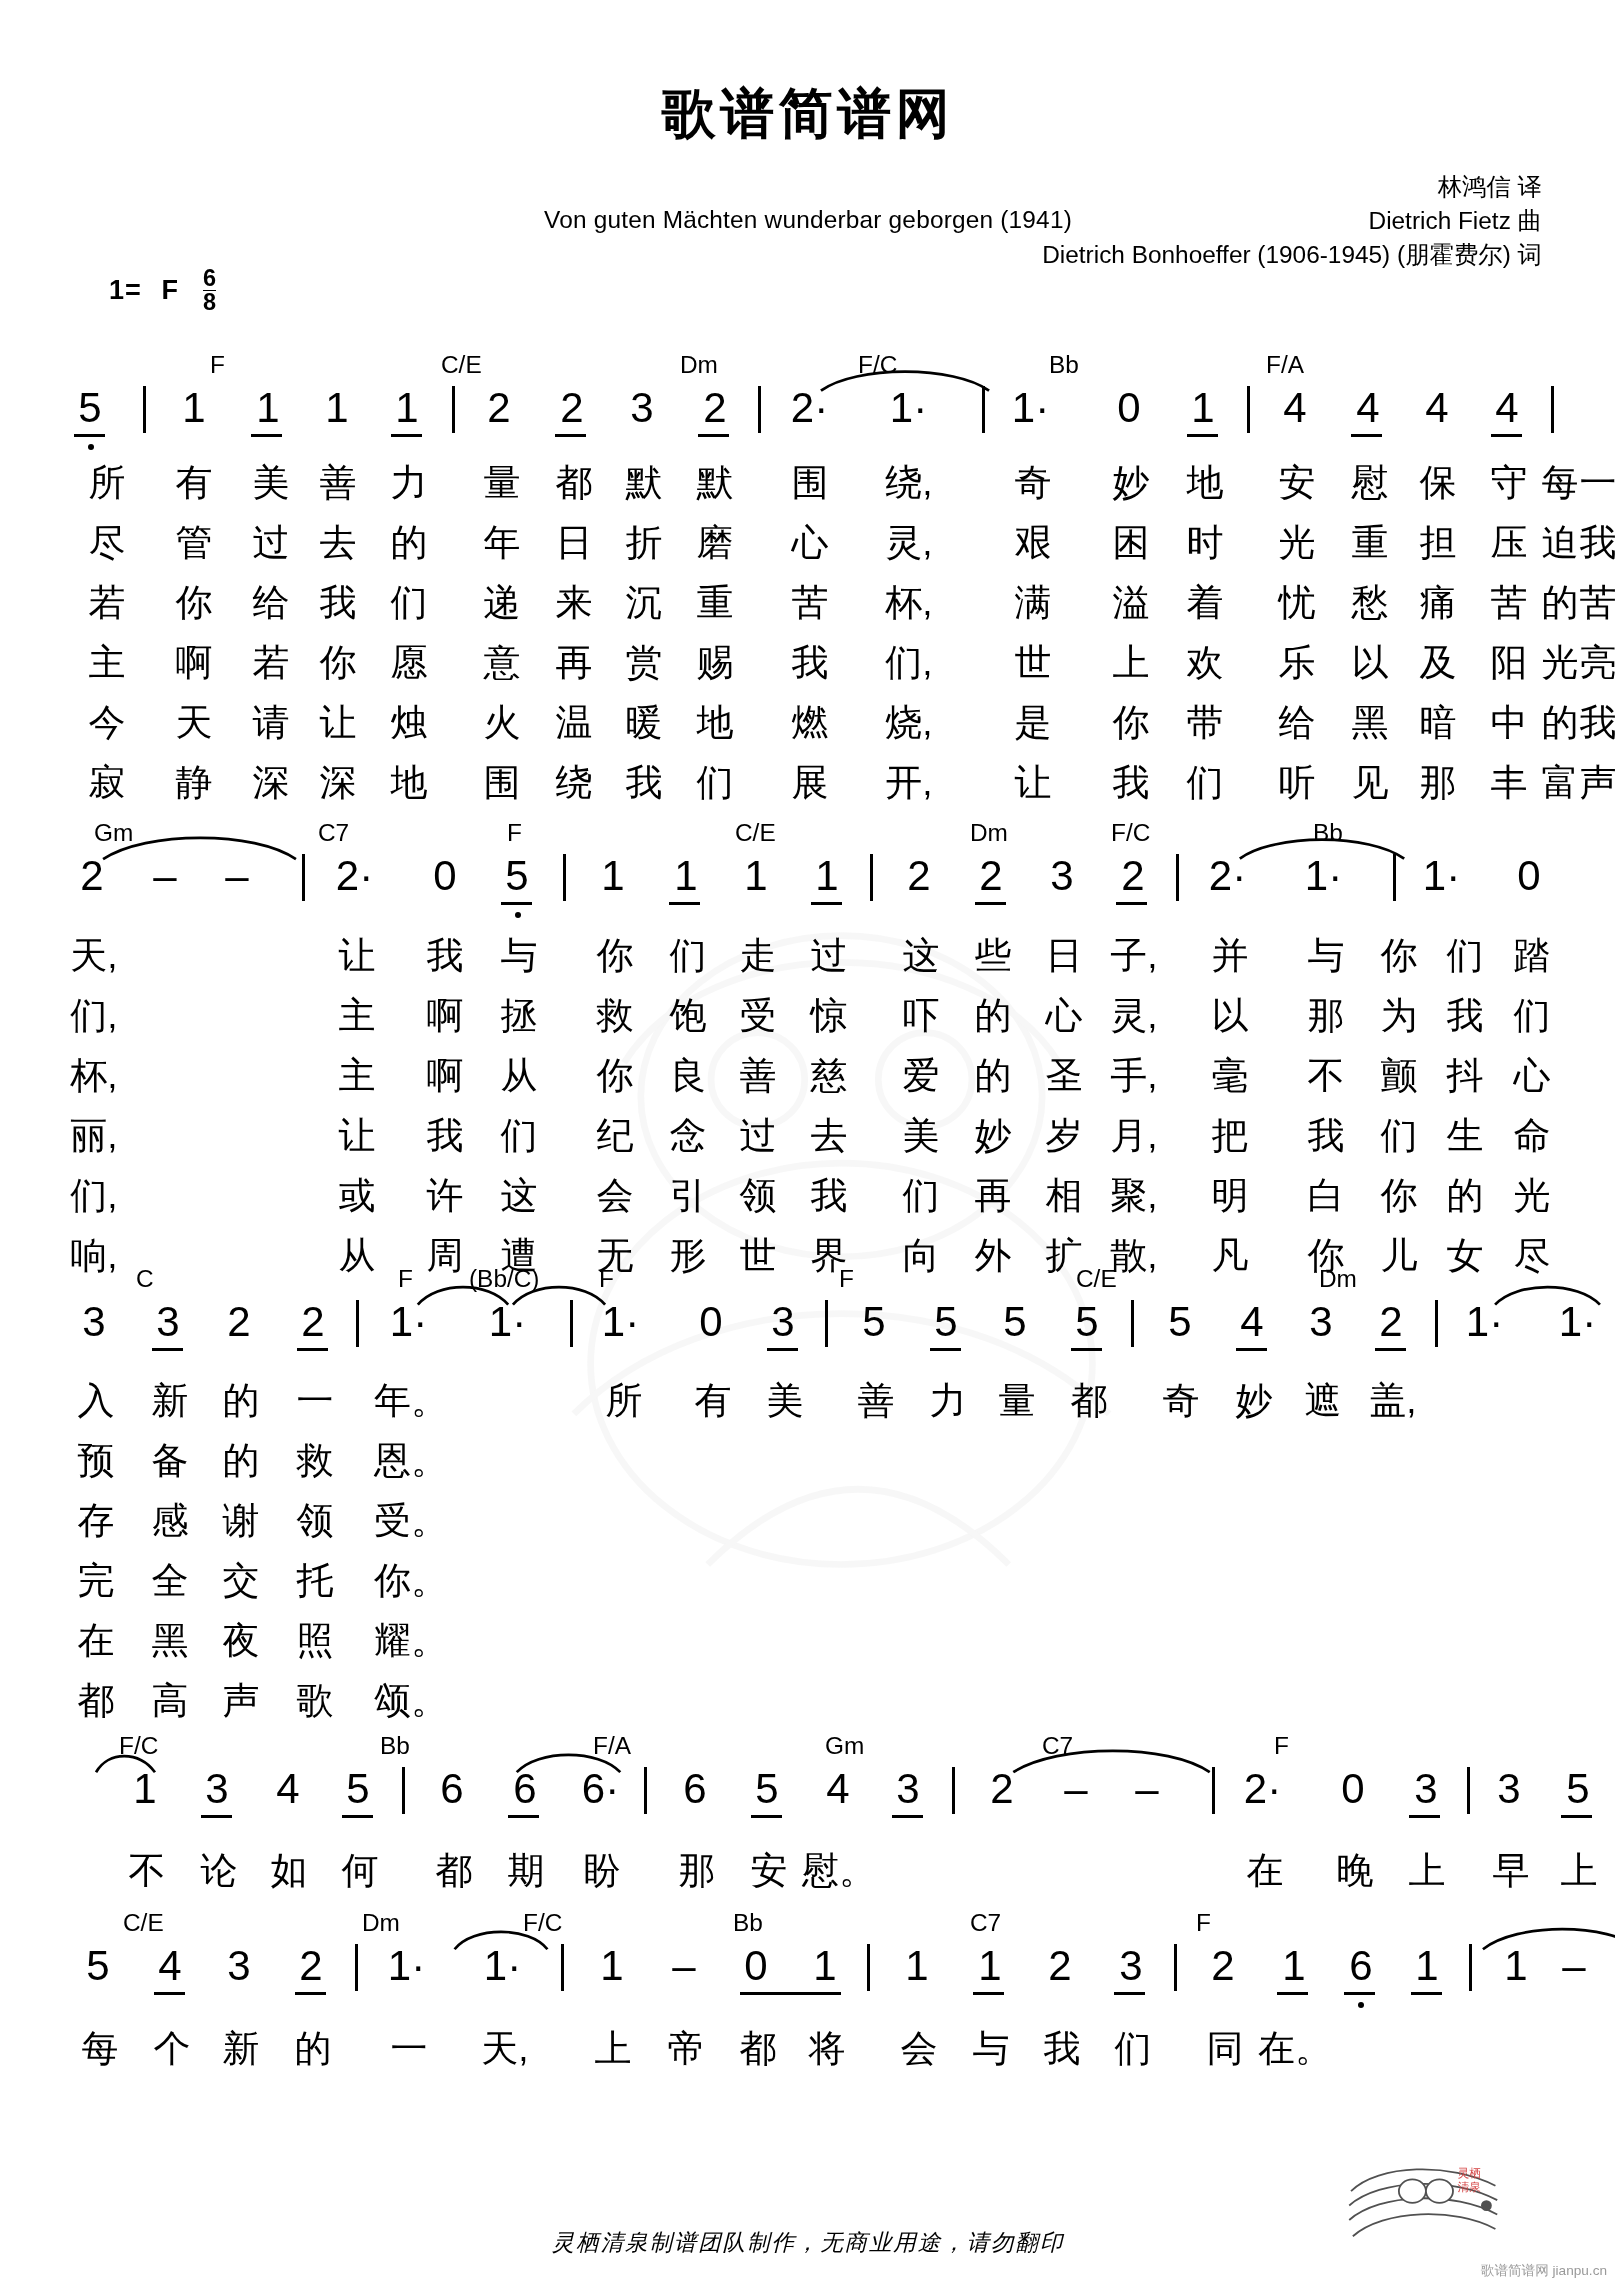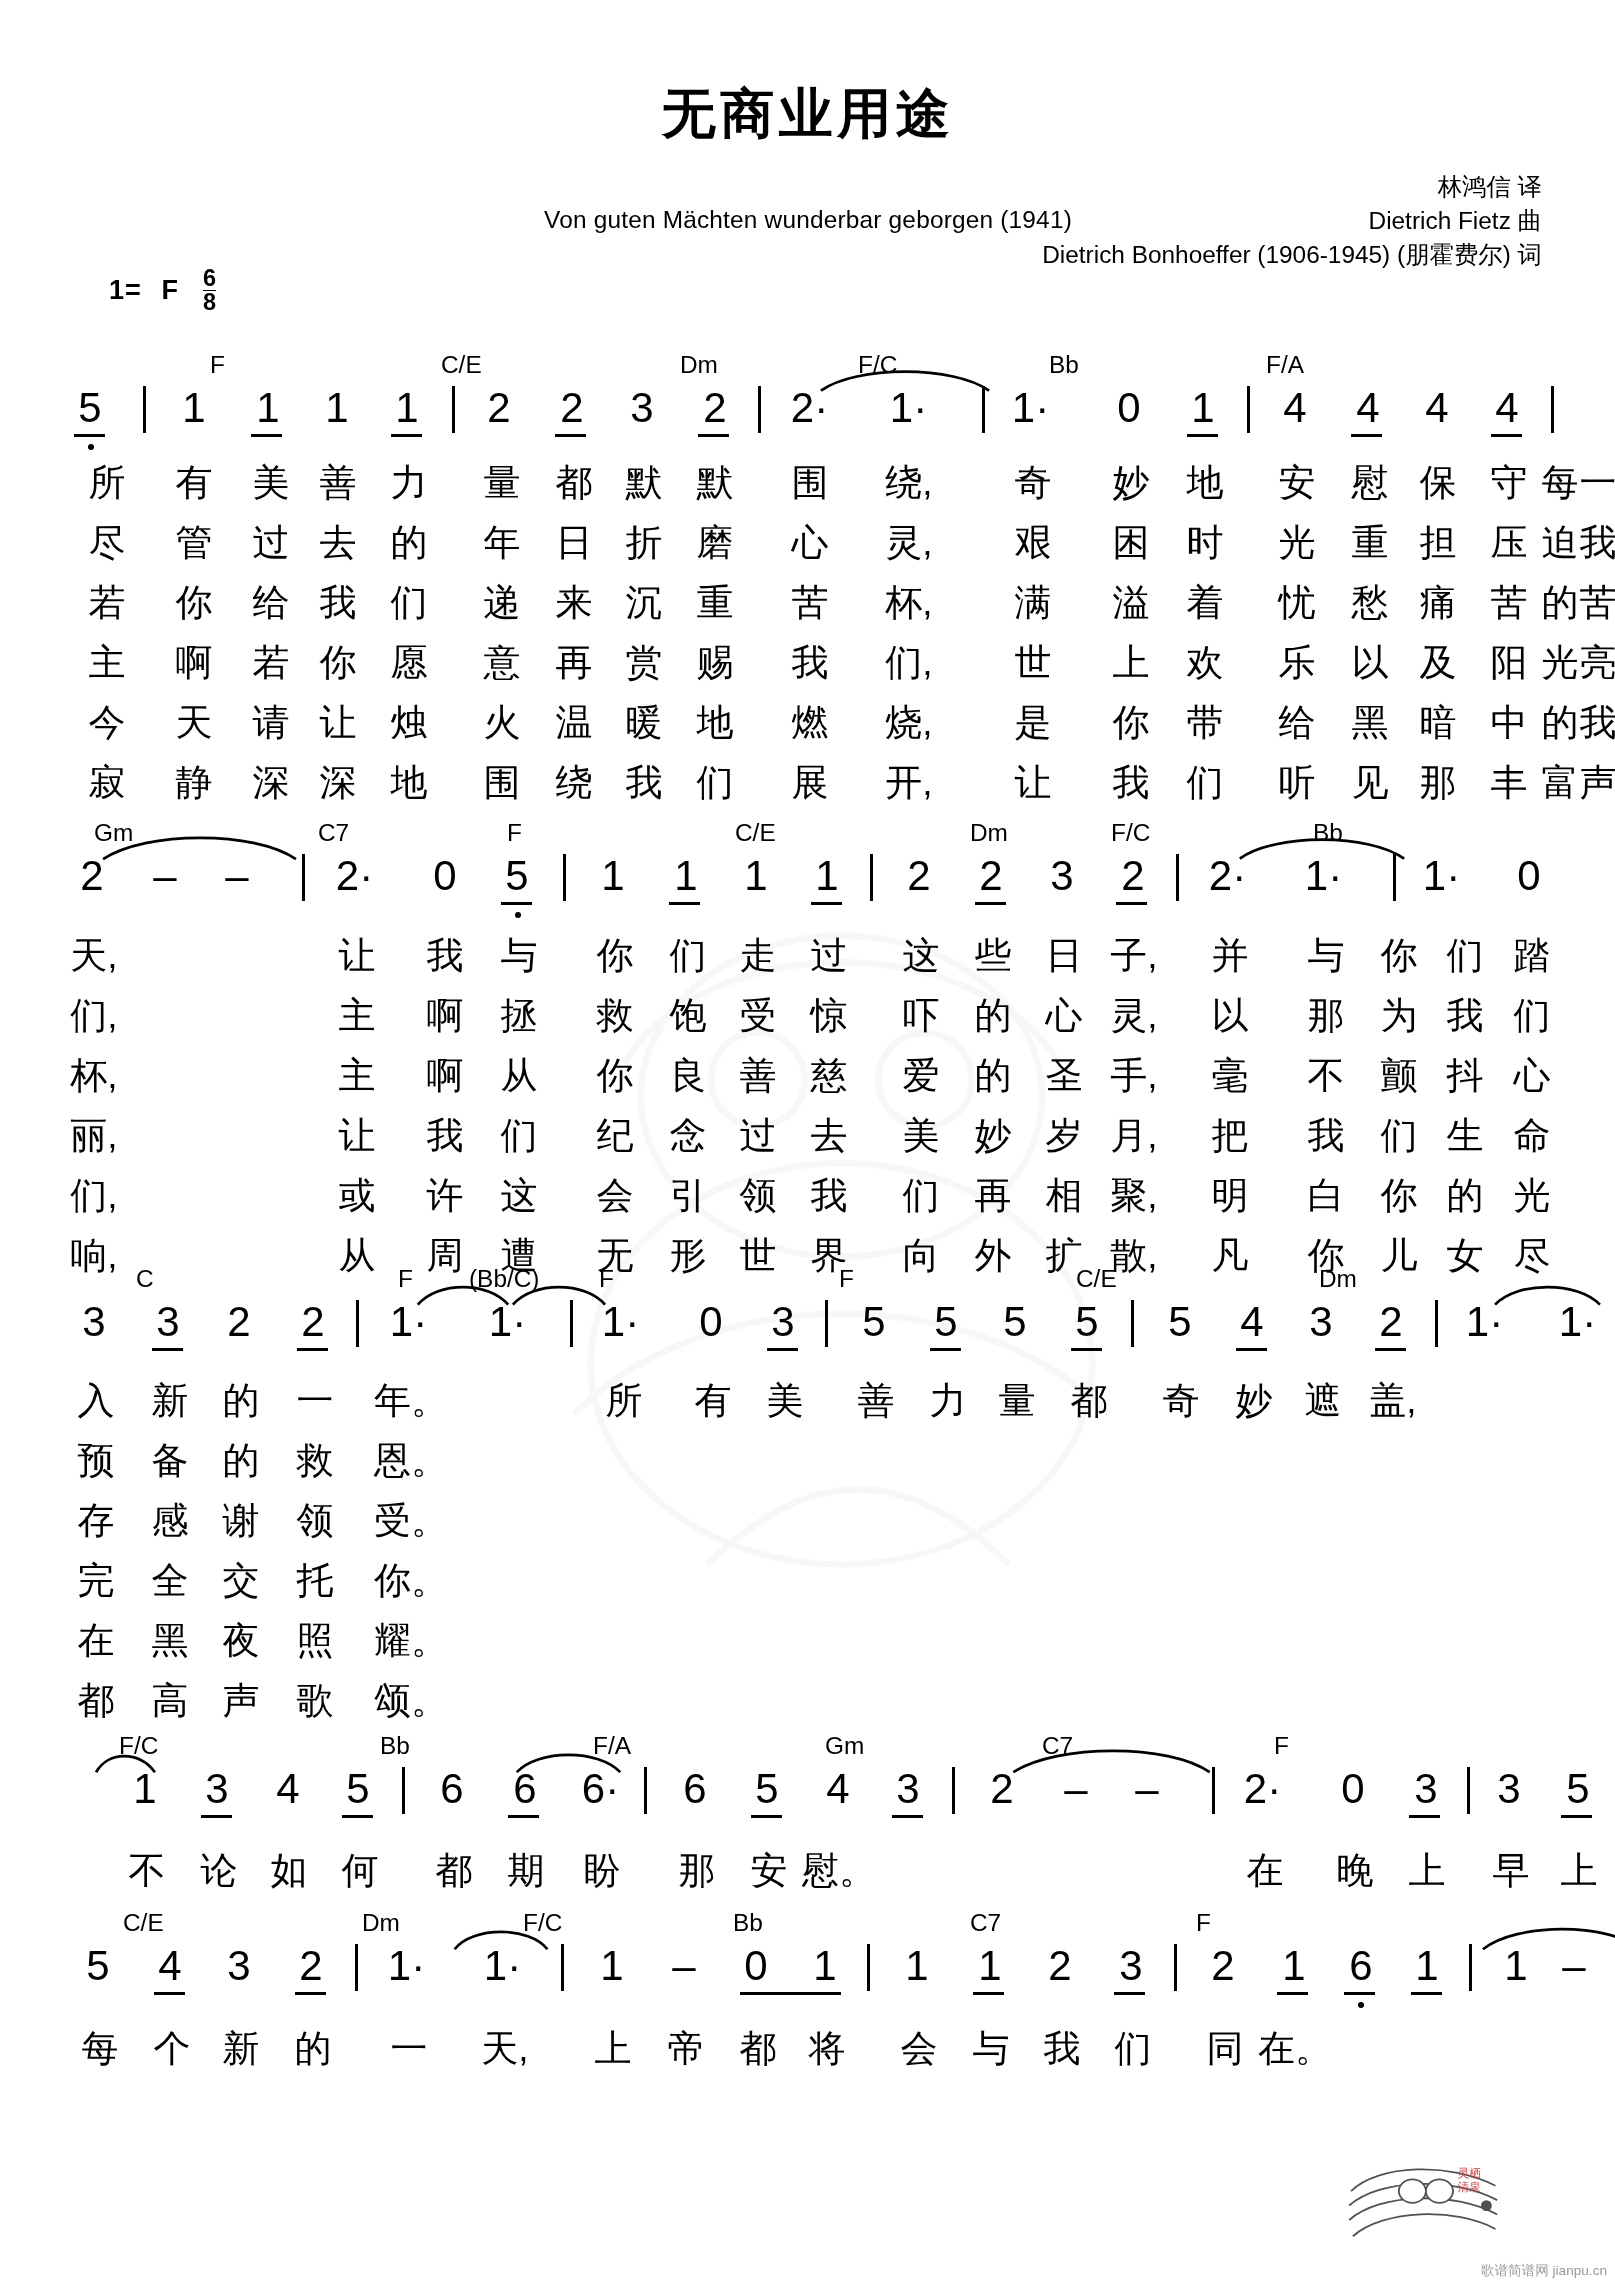--- a/index.html
+++ b/index.html
@@ -68,21 +68,21 @@
       <ellipse cx="200" cy="140" rx="120" ry="96"></ellipse>
       <ellipse cx="200" cy="300" rx="150" ry="120"></ellipse>
       <path d="M70 120 C 120 40, 280 40, 330 120"></path>
       <path d="M40 330 C 120 250, 280 250, 360 330"></path>
       <circle cx="150" cy="130" r="28"></circle>
       <circle cx="250" cy="130" r="28"></circle>
       <path d="M120 420 C 180 360, 240 360, 300 420"></path>
     </svg>
   </div>
 
-  <div class="title">无商业用途</div>
+  <div class="title">歌谱简谱网</div>
   <div class="subtitle">Von guten Mächten wunderbar geborgen (1941)</div>
 
   <div class="credits">
     <div>林鸿信 译</div>
     <div>Dietrich Fietz 曲</div>
     <div>Dietrich Bonhoeffer (1906-1945) (朋霍费尔) 词</div>
   </div>
 
   <div class="keysig">
     <span class="eq">1=</span>
@@ -717,20 +717,21 @@
         <span class="ly" style="left: 827px;">将</span>
         <span class="ly" style="left: 919px;">会</span>
         <span class="ly" style="left: 991px;">与</span>
         <span class="ly" style="left: 1062px;">我</span>
         <span class="ly" style="left: 1133px;">们</span>
         <span class="ly" style="left: 1225px;">同</span>
         <span class="ly" style="left: 1295px;">在。</span>
       </div>
     </div>
 
+  <div class="footer">灵栖清泉制谱团队制作，无商业用途，请勿翻印</div>
   <div class="stamp">
     <svg viewBox="0 0 185 120" fill="none" stroke="#333" stroke-width="2">
       <path d="M10 40 C 40 10, 120 8, 170 34"></path>
       <path d="M8 56 C 42 26, 124 24, 172 50"></path>
       <path d="M8 72 C 42 42, 124 40, 172 66"></path>
       <path d="M12 90 C 46 60, 126 58, 170 82"></path>
       <ellipse cx="78" cy="40" rx="15" ry="13" fill="#fff"></ellipse>
       <ellipse cx="108" cy="40" rx="15" ry="13" fill="#fff"></ellipse>
       <circle cx="160" cy="56" r="5" fill="#333"></circle>
       <text x="128" y="24" font-size="13" fill="#c22" stroke="none" font-family="DejaVu Sans, sans-serif">灵栖</text>

